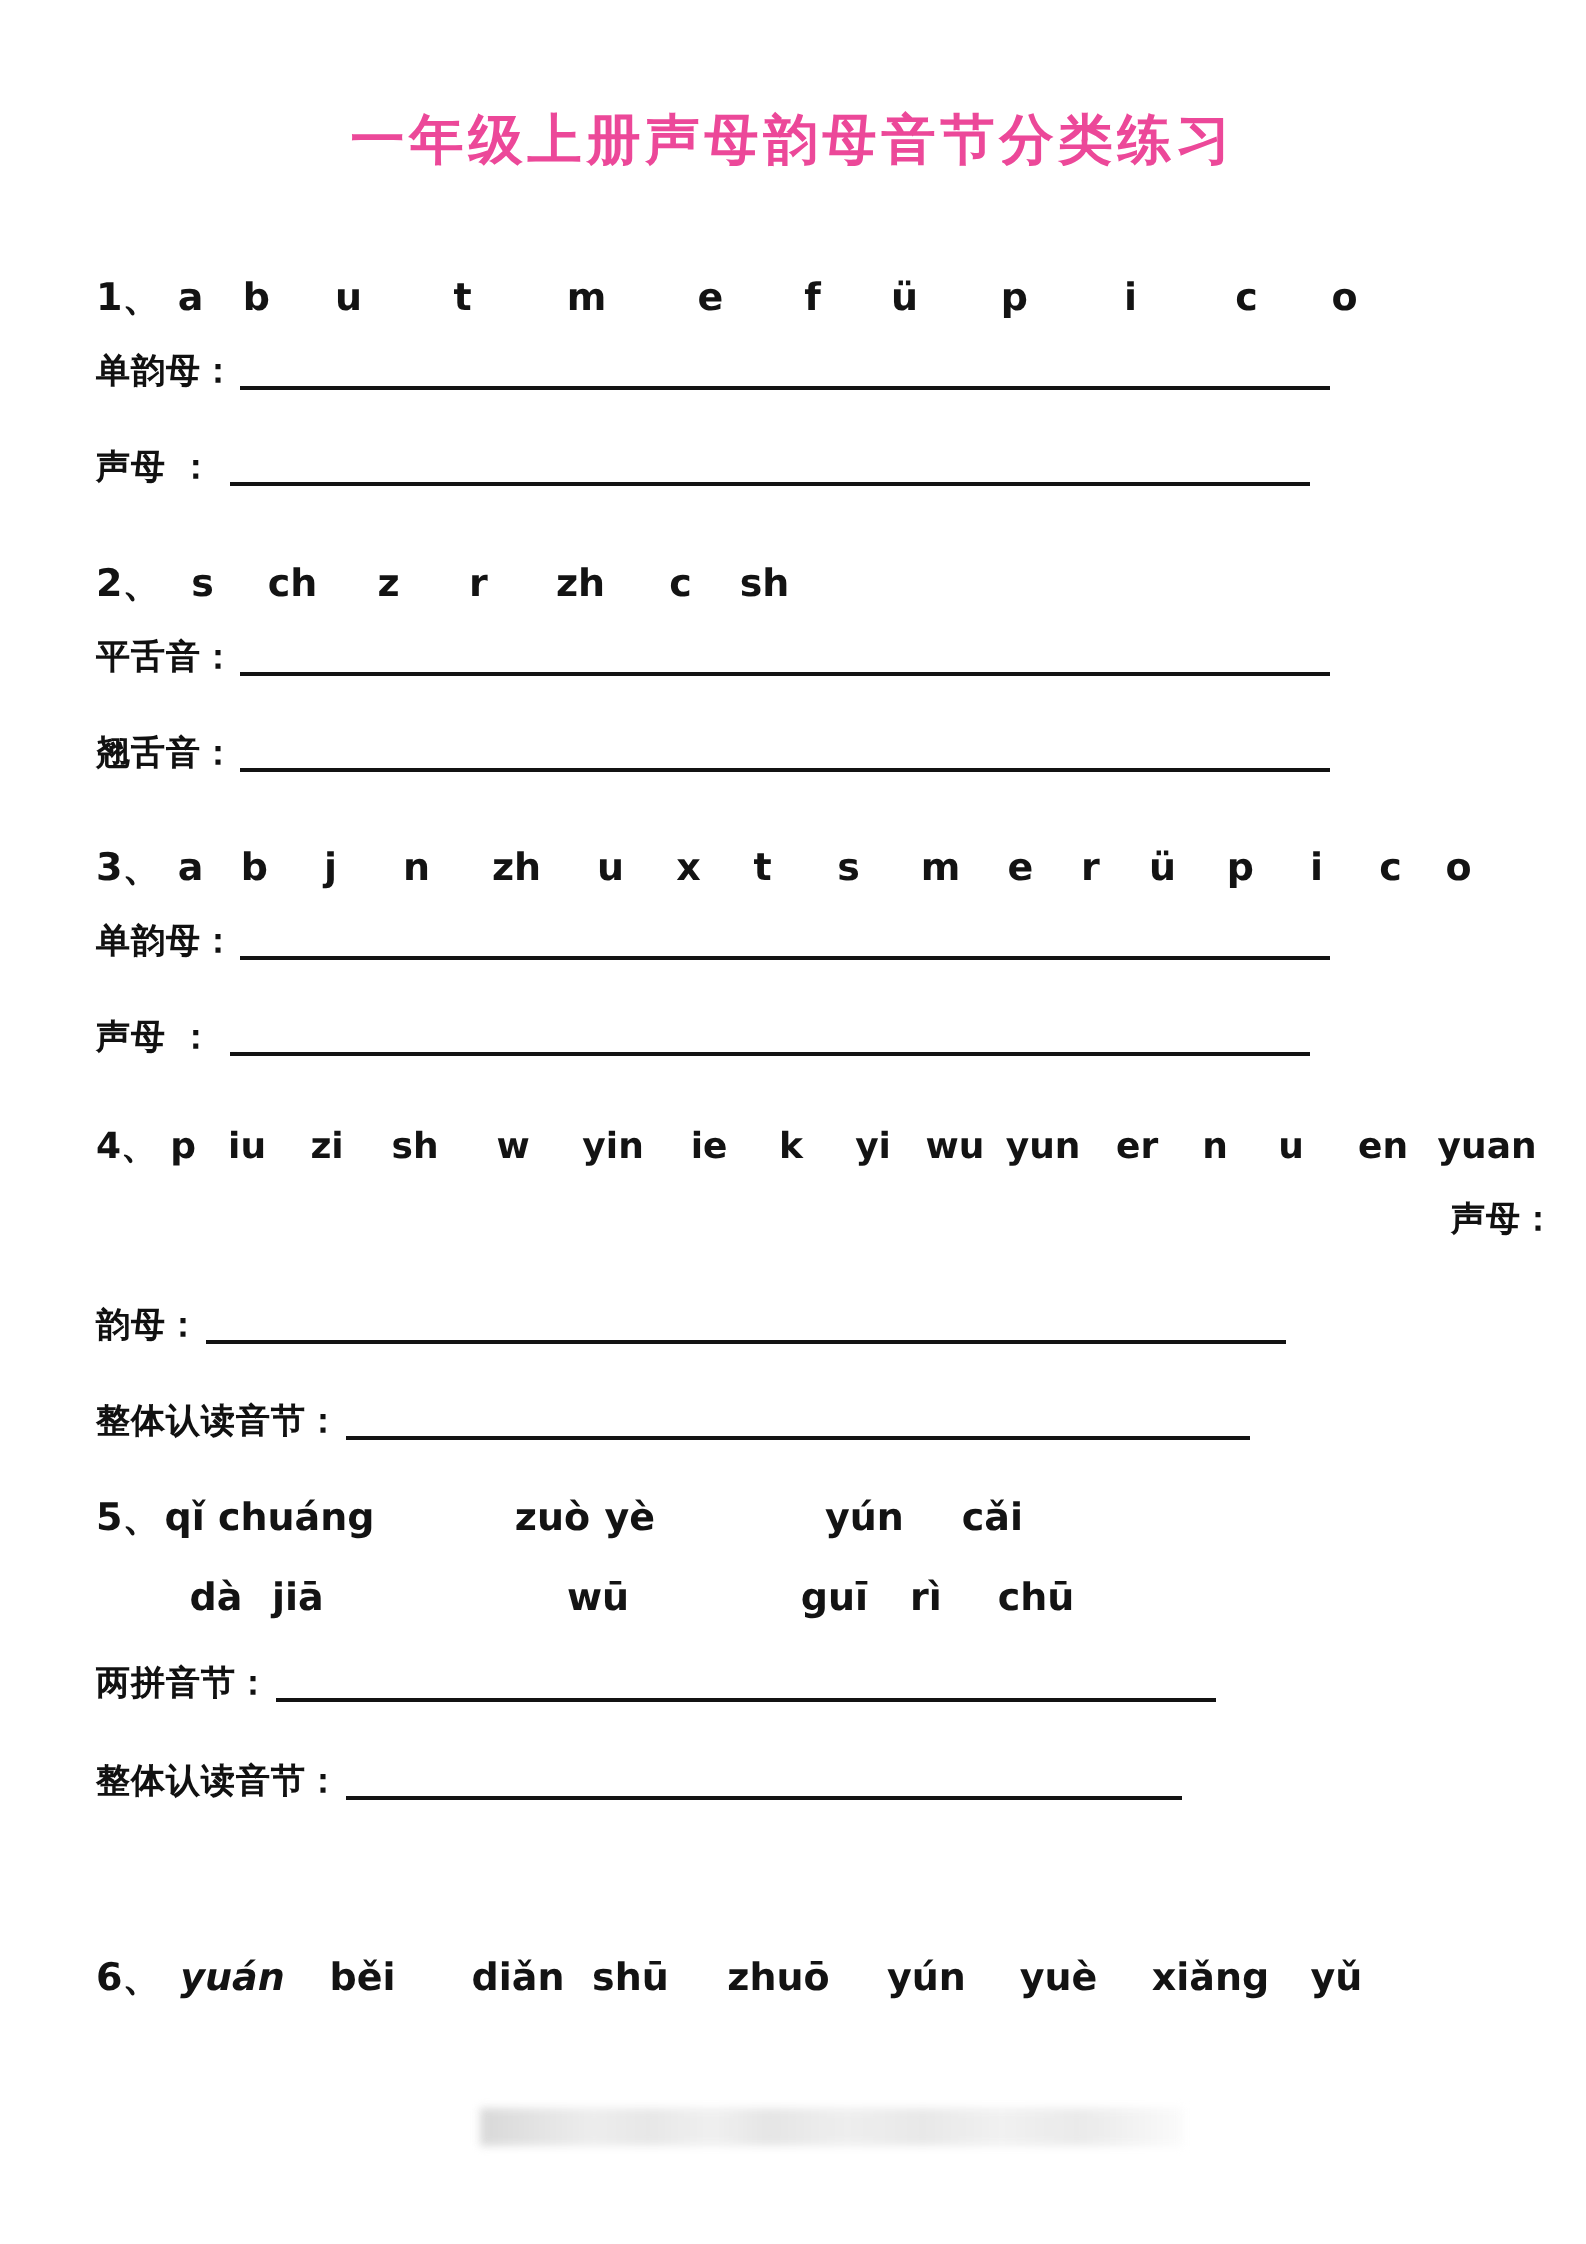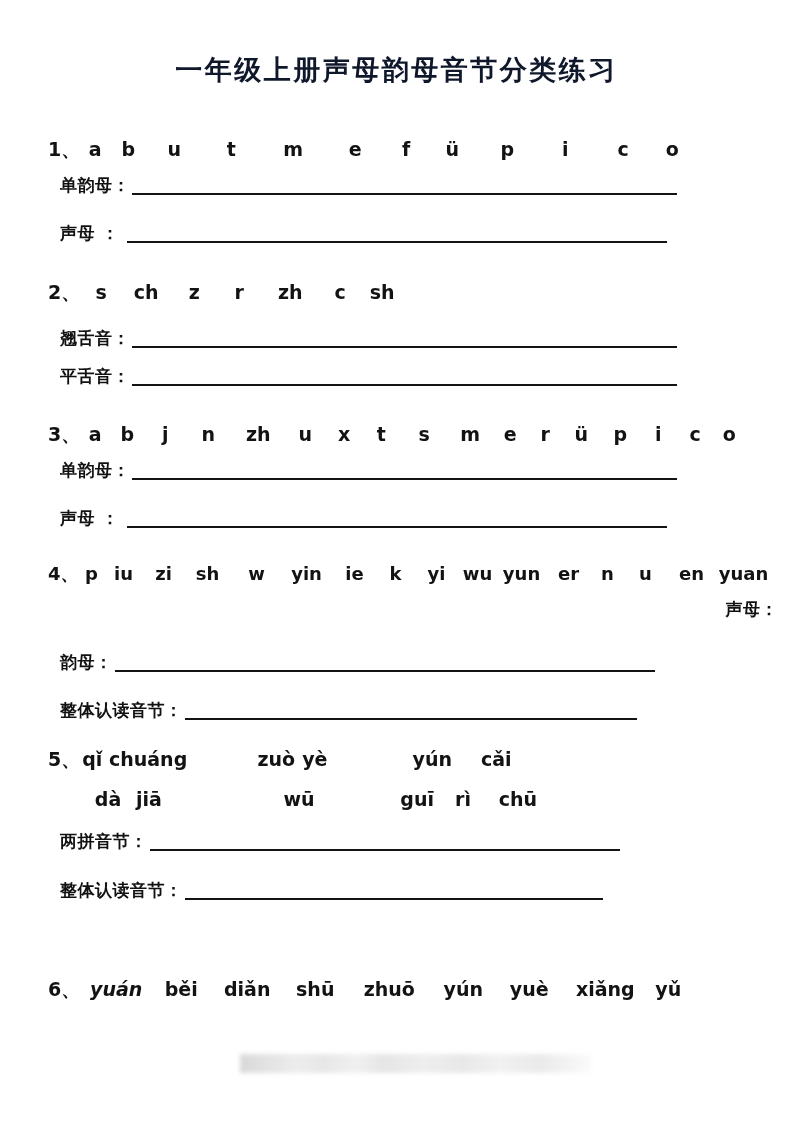--- a/index.html
+++ b/index.html
@@ -26,21 +26,21 @@
   .doc-title {
     position: absolute;
     left: 0;
     right: 0;
     top: 52px;
     text-align: center;
     font-family: "DejaVu Serif", "Liberation Serif", serif;
     font-size: 27px;
     font-weight: 700;
     letter-spacing: 2.5px;
-    color: #0f172a;
+    color: #ec4899;
     white-space: nowrap;
   }
 
   
   .q-block {
     position: absolute;
     left: 48px;
     width: 730px;
   }
 
@@ -67,21 +67,20 @@
     align-items: baseline;
     flex: 1 1 auto;
   }
   .tok { display: inline-block; text-align: center; }
 
   
   .ans-row {
     display: flex;
     align-items: flex-end;
     margin-top: 0;
-    margin-left: 12px;
   }
   .ans-label {
     font-family: "DejaVu Serif", "Liberation Serif", serif;
     font-size: 17px;
     font-weight: 700;
     color: #111111;
     white-space: nowrap;
     flex: 0 0 auto;
     letter-spacing: 0.5px;
     padding-bottom: 1px;
@@ -164,27 +163,27 @@
         <span class="tok" style="width:38px;">s</span>
         <span class="tok" style="width:52px;">ch</span>
         <span class="tok" style="width:44px;">z</span>
         <span class="tok" style="width:46px;">r</span>
         <span class="tok" style="width:56px;">zh</span>
         <span class="tok" style="width:44px;">c</span>
         <span class="tok" style="width:40px;">sh</span>
       </span>
     </div>
 
-    <div class="ans-row" style="margin-top:24px;">
-      <span class="ans-label">翘舌音：</span>
-      <span class="ans-rule" style="max-width:545px;"></span>
-    </div>
-
     <div class="ans-row" style="margin-top:14px;">
       <span class="ans-label">平舌音：</span>
+      <span class="ans-rule" style="max-width:545px;"></span>
+    </div>
+
+    <div class="ans-row" style="margin-top:24px;">
+      <span class="ans-label">翘舌音：</span>
       <span class="ans-rule" style="max-width:545px;"></span>
     </div>
   </div>
 
   <div class="q-block" style="top:425px;">
     <div class="prompt-row">
       <span class="q-num">3、</span>
       <span class="tokens" style="flex:0 0 auto;">
         <span class="tok" style="width:26px;">a</span>
         <span class="tok" style="width:38px;">b</span>
@@ -290,21 +289,21 @@
       <span class="ans-rule" style="max-width:418px;"></span>
     </div>
   </div>
 
   <div class="q-block" style="top:980px;">
     <div class="prompt-row" style="font-size:19px;">
       <span class="q-num">6、</span>
       <span class="tokens" style="flex:0 0 auto;">
         <span class="tok" style="width:68px;font-style:italic;">yuán</span>
         <span class="tok" style="width:62px;">běi</span>
-        <span class="tok" style="width:70px;">diǎn</span>
+        <span class="tok" style="width:70px;text-align:right;">diǎn</span>
         <span class="tok" style="width:66px;">shū</span>
         <span class="tok" style="width:82px;">zhuō</span>
         <span class="tok" style="width:66px;">yún</span>
         <span class="tok" style="width:66px;">yuè</span>
         <span class="tok" style="width:86px;">xiǎng</span>
         <span class="tok" style="width:40px;">yǔ</span>
       </span>
     </div>
   </div>
 

